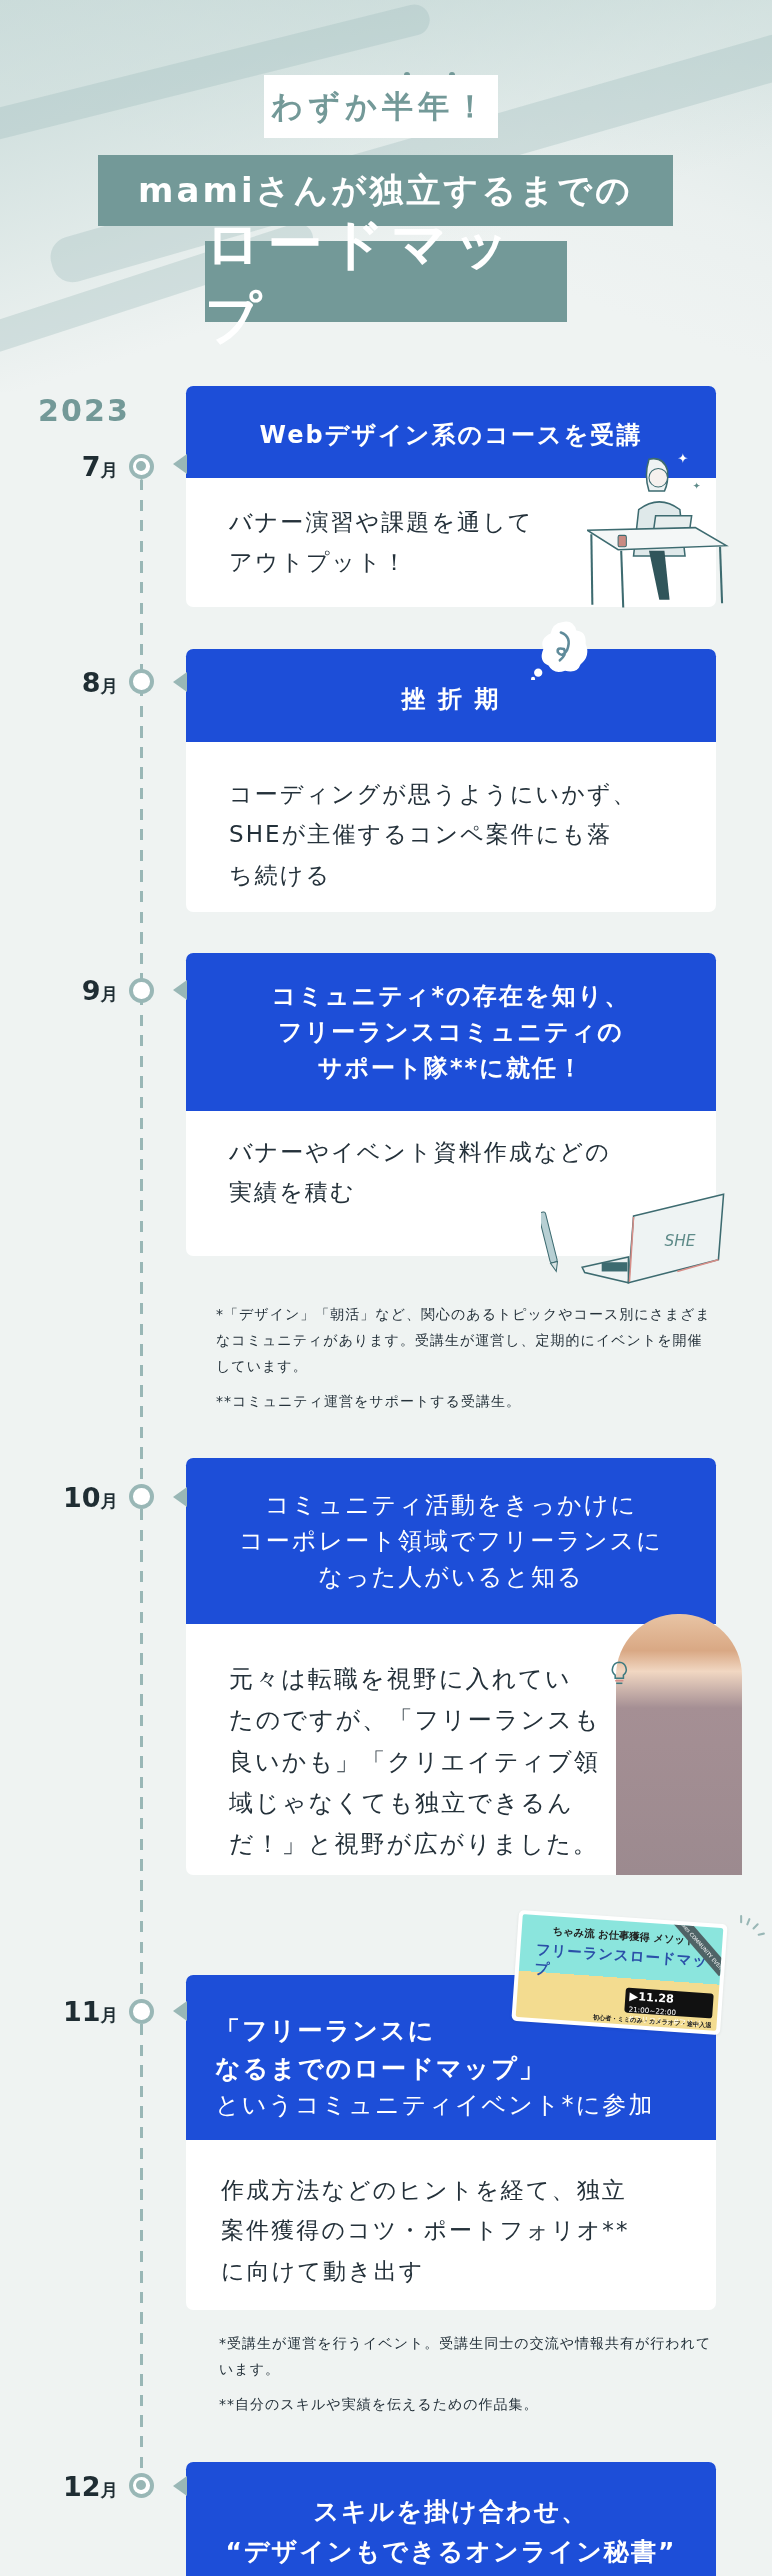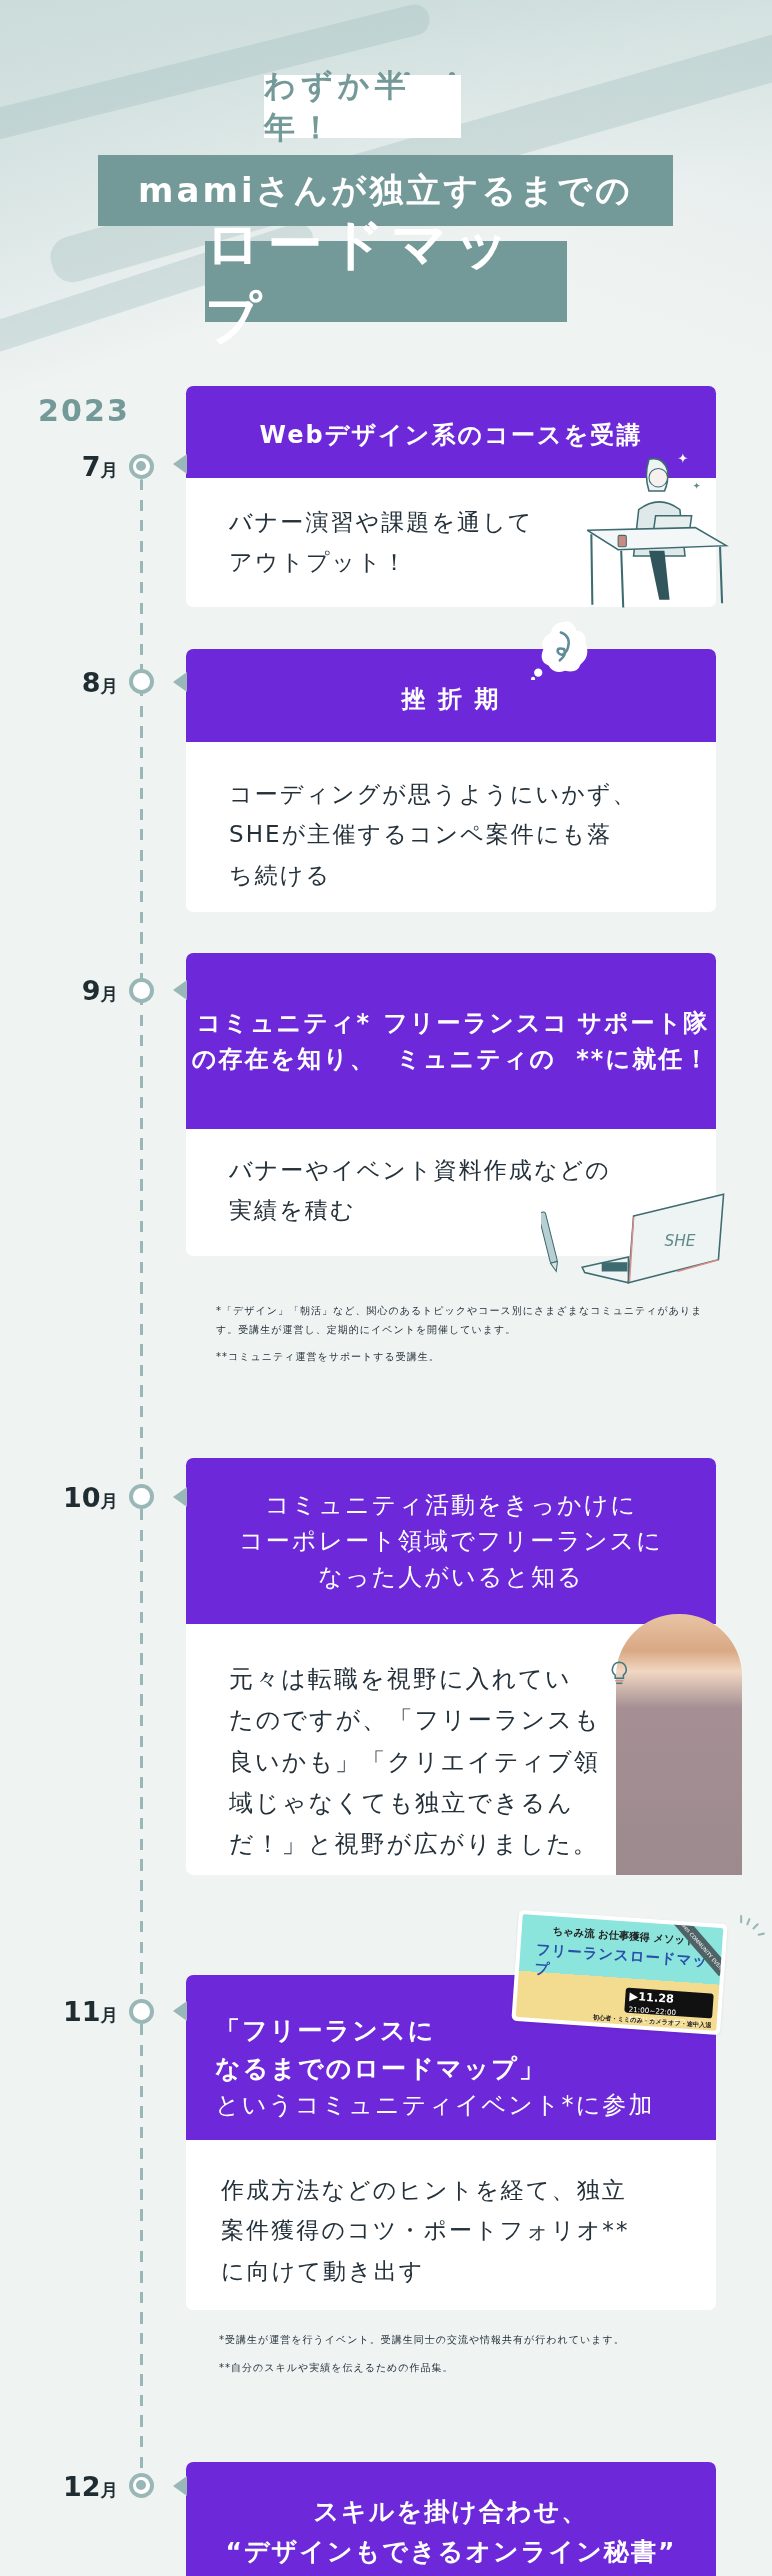--- a/index.html
+++ b/index.html
@@ -19,21 +19,21 @@
     pointer-events: none;
   }
   .bg-stroke {
     position: absolute; height: 31px; border-radius: 20.6px;
     background: rgba(160,190,188,0.35);
     transform-origin: left center;
   }
 
   
   .head-small {
-    position: absolute; left: 264px; top: 75px; width: 197px; height: 63px;
+    position: absolute; left: 264px; top: 75px; width: 234px; height: 63px;
     background: #ffffff; display: flex; align-items: center; justify-content: center;
     font-size: 31px; font-weight: bold; color: #739998; letter-spacing: 5.2px;
   }
   .emph-dot { position: absolute; width: 6.2px; height: 6.2px; border-radius: 50%; background: #739998; top: 72px; }
   .head-big {
     position: absolute; background: #739998; color: #ffffff;
     display: flex; align-items: center; justify-content: center;
     font-weight: bold; letter-spacing: 3.1px;
   }
   .head-big.l1 { left: 98px; top: 155px; width: 575px; height: 71px; font-size: 34px; }
@@ -63,37 +63,37 @@
     font-weight: bold; color: #1f2d33; font-size: 27px; line-height: 1;
   }
   .month small { font-size: 17.5px; }
 
   
   .card {
     position: absolute; left: 186px; width: 530px;
     border-radius: 7.2px; background: #ffffff;
   }
   .card-head {
-    background: #6d28d9; color: #ffffff; border-radius: 7.2px 7.2px 0 0;
+    background: #1d4ed8; color: #ffffff; border-radius: 7.2px 7.2px 0 0;
     display: flex; align-items: center; justify-content: center; text-align: center;
     font-size: 24px; font-weight: bold; letter-spacing: 2.1px; line-height: 1.5;
     position: relative;
   }
   .card-head::before {
     content: ""; position: absolute; left: -13.4px; width: 0; height: 0;
     border-top: 10.3px solid transparent; border-bottom: 10.3px solid transparent;
     border-right: 14px solid #99b7b6;
   }
   .card-body {
     padding: 0 36px 0 43px; font-size: 23px; line-height: 1.75; letter-spacing: 2.1px;
     color: #24313a; position: relative;
   }
   .notes {
     position: absolute; left: 216px; width: 495px;
-    font-size: 10px; line-height: 1.85; letter-spacing: 1px; color: #24313a;
+    font-size: 14px; line-height: 1.85; letter-spacing: 1px; color: #24313a;
   }
   .notes p + p { margin-top: 9.3px; }
 
   
   .illus { position: absolute; }
   .photo {
     position: absolute; border-radius: 0;
     background: linear-gradient(180deg, #e8c4a4 0%, #d9a884 14%, #f1d7c2 22%, #a58f94 36%, #9c8a8f 100%);
   }
   .event-banner {
@@ -178,21 +178,21 @@
 <svg class="illus" style="left:531px;top:618px;" width="67" height="62" viewBox="0 0 130 120" data-name="thought-cloud-squiggle-icon">
   <path d="M60 8 q22 -6 28 16 q20 2 18 26 q10 24 -10 40 q-6 18 -30 12 q-22 8 -32 -10 q-20 -8 -10 -32 q-8 -20 14 -30 q4 -20 22 -22z" fill="#ffffff"></path>
   <circle cx="14" cy="106" r="8" fill="#ffffff"></circle>
   <circle cx="4" cy="118" r="4" fill="#ffffff"></circle>
   <path d="M58 28 q22 8 12 34 q-10 16 -18 4 q-2 -10 12 -6 q6 10 -8 22" fill="none" stroke="#5f8b9a" stroke-width="5" stroke-linecap="round"></path>
 </svg>
 
 <div class="month" style="top:977px;" data-name="month-label-9"><span>9</span><small>月</small></div>
 <div class="node" style="top:978px;" data-name="timeline-node-9"></div>
 <div class="card" style="top:953px;height:303px;" data-name="timeline-card-9">
-  <div class="card-head" style="height:176px;flex-direction:row;" data-name="card-heading">
+  <div class="card-head" style="height:158px;flex-direction:column;" data-name="card-heading">
     <div data-name="card-heading-text">コミュニティ*の存在を知り、</div>
     <div data-name="card-heading-text">フリーランスコミュニティの</div>
     <div data-name="card-heading-text">サポート隊**に就任！</div>
   </div>
   <div class="card-body" style="padding-top:20.6px;" data-name="card-body">
     <div data-name="body-line">バナーやイベント資料作成などの</div>
     <div data-name="body-line">実績を積む</div>
   </div>
 </div>
 <svg class="illus" style="left:541px;top:1185px;" width="216" height="103" viewBox="0 0 420 200" data-name="laptop-and-pen-illustration">

